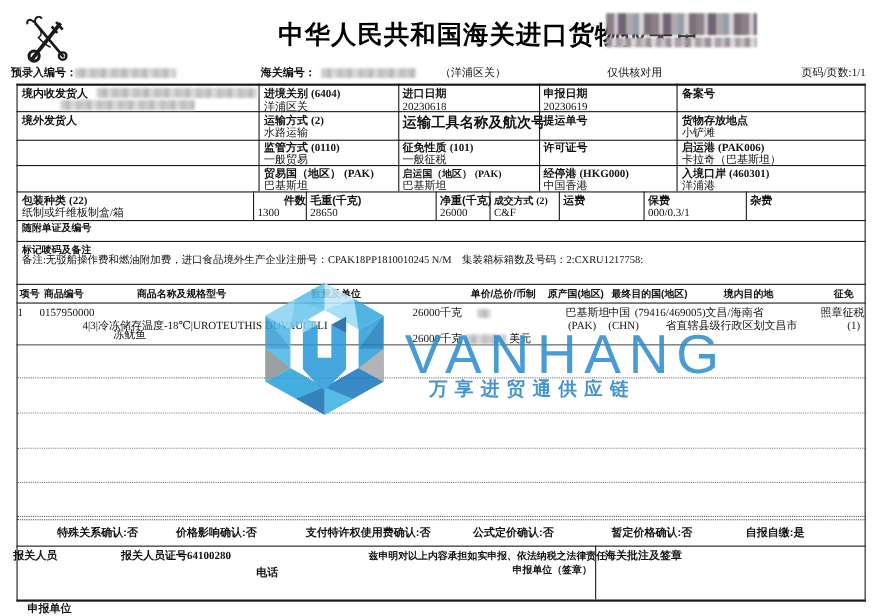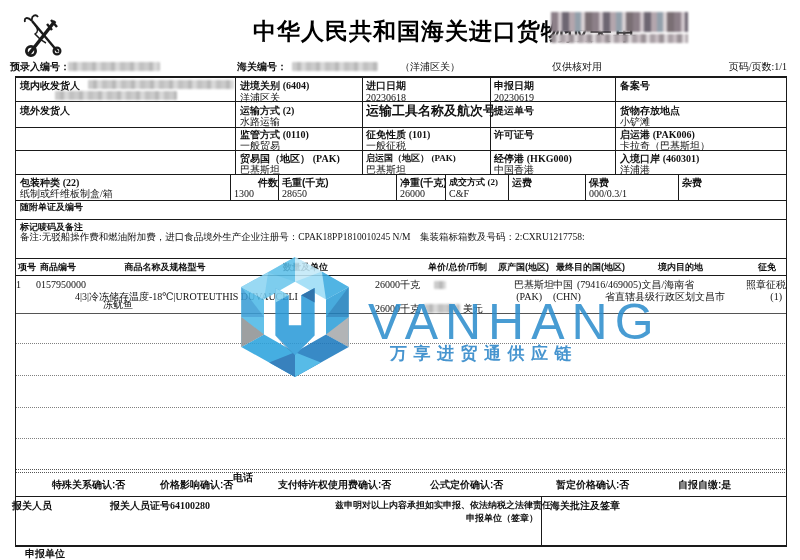--- a/index.html
+++ b/index.html
@@ -233,21 +233,21 @@
     </div>
     <div class="lb" style="left:678px;top:479px;">
       <span>自报自缴:</span><span class="vv" style="position:static;">是</span>
     </div>
   </div>
 
   <div class="lb" style="left:12px;top:500px;">报关人员</div>
   <div class="lb" style="left:110px;top:500px;">
     <span>报关人员证号</span><span class="vv" style="position:static;">64100280</span>
   </div>
-  <div class="lb" style="left:233px;top:472px;">电话</div>
+  <div class="lb" style="left:233px;top:516px;">电话</div>
   <div class="lb" style="left:335px;top:500px;font-size:9px;">兹申明对以上内容承担如实申报、依法纳税之法律责任</div>
   <div class="lb" style="left:466px;top:513px;font-size:9px;">申报单位（签章）</div>
   <div class="lb" style="left:25px;top:522px;margin-top:26px;">申报单位</div>
   <div class="lb" style="left:550px;top:500px;">海关批注及签章</div>
 
   <div class="abs" style="left:0;top:0;width:800px;height:560px;opacity:0.87;pointer-events:none;">
     <svg class="abs" style="left:238px;top:255px;" width="114" height="124" viewBox="0 0 110 120">
       <polygon points="3,31 55,2 55,26 25,43" fill="#6ac6ec"></polygon>
       <polygon points="55,2 107,31 85,43 55,26" fill="#9bdcf6"></polygon>
       <polygon points="107,31 107,89 85,77 85,43" fill="#2d9fd8"></polygon>

